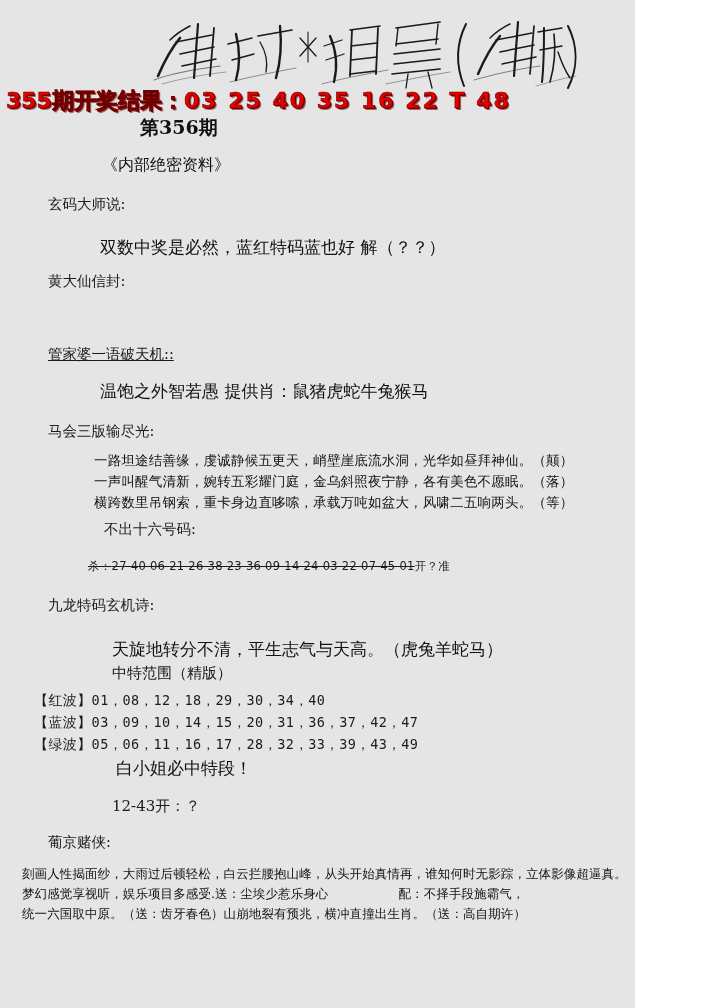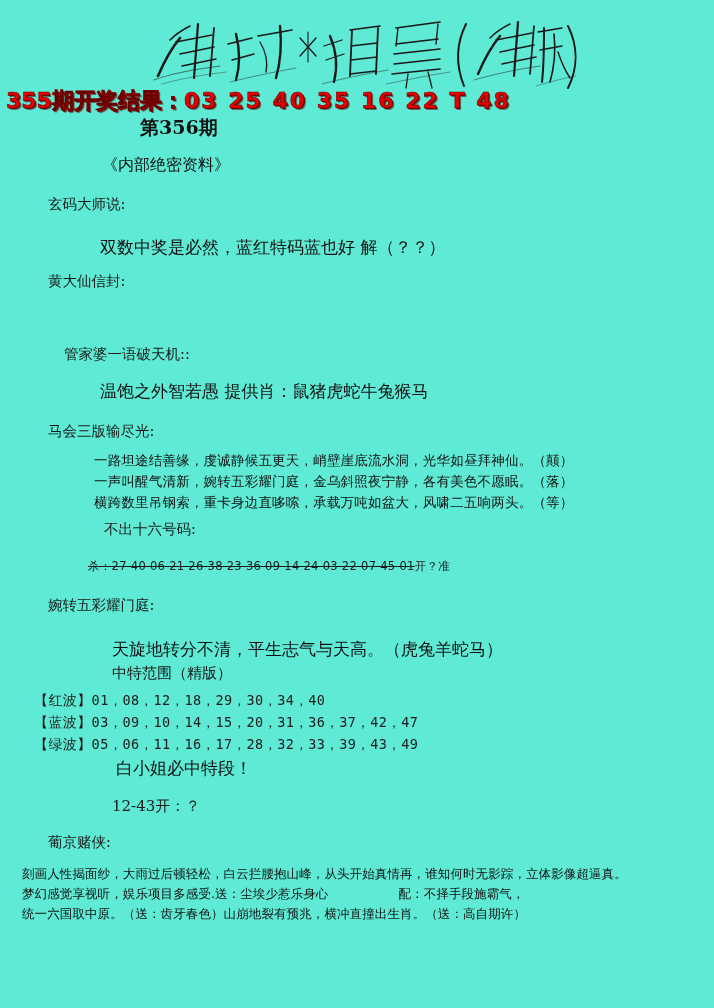--- a/index.html
+++ b/index.html
@@ -2,21 +2,21 @@
 <html><head>
 <meta charset="utf-8">
 <title>猜打细算（精版）</title>
 <style>
   html,body{margin:0;padding:0;background:#ffffff;}
   body{
     width:714px;height:1008px;position:relative;overflow:hidden;
     font-family:"DejaVu Sans","Liberation Sans",sans-serif;
     color:#1a1a1a;
   }
-  .page{position:absolute;left:0;top:0;width:714px;height:1008px;background:#5eead4;}
+  .page{position:absolute;left:0;top:0;width:635px;height:1008px;background:#e5e5e5;}
 
   
   .title-art{
     position:absolute;left:140px;top:12px;width:440px;height:82px;
     pointer-events:none;
   }
   .title-art svg{display:block;width:440px;height:82px;}
 
   
   .result-line{
@@ -141,36 +141,36 @@
   </div>
   <div class="issue-line">第356期</div>
 
   <div class="t serif doc-title" style="left:102px;top:155px;">《内部绝密资料》</div>
 
   <div class="t serif lbl" style="left:48px;top:195px;">玄码大师说:</div>
   <div class="t serif body-l" style="left:100px;top:236px;">双数中奖是必然，蓝红特码蓝也好  解（？？）</div>
 
   <div class="t serif lbl" style="left:48px;top:272px;">黄大仙信封:</div>
 
-  <div class="t serif lbl" style="left:64px;top:345px;">管家婆一语破天机::</div>
+  <div class="t serif lbl" style="left:48px;top:345px;text-decoration:underline;">管家婆一语破天机::</div>
   <div class="t serif body-l" style="left:100px;top:380px;">温饱之外智若愚  提供肖：鼠猪虎蛇牛兔猴马</div>
 
   <div class="t serif lbl" style="left:48px;top:422px;">马会三版输尽光:</div>
 
   <div class="t poem" style="left:94px;top:452px;">一路坦途结善缘，虔诚静候五更天，峭壁崖底流水洞，光华如昼拜神仙。（颠）</div>
   <div class="t poem" style="left:94px;top:473px;">一声叫醒气清新，婉转五彩耀门庭，金乌斜照夜宁静，各有美色不愿眠。（落）</div>
   <div class="t poem" style="left:94px;top:494px;">横跨数里吊钢索，重卡身边直哆嗦，承载万吨如盆大，风啸二五响两头。（等）</div>
 
   <div class="t serif lbl" style="left:104px;top:520px;text-align:right;">不出十六号码:</div>
 
   <div class="t kill-line" style="left:88px;top:559px;">
     <span>杀：</span><span>27 40 06 21 26 38 23 36 09 14 24 03 22 07 45 01</span><span class="tail">开？准</span>
   </div>
 
-  <div class="t serif lbl" style="left:48px;top:596px;">婉转五彩耀门庭:</div>
+  <div class="t serif lbl" style="left:48px;top:596px;">九龙特码玄机诗:</div>
   <div class="t serif body-l" style="left:112px;top:638px;">天旋地转分不清，平生志气与天高。（虎兔羊蛇马）</div>
   <div class="t serif" style="left:112px;top:664px;font-size:15px;">中特范围（精版）</div>
 
   <div class="t wave-row wave-red" style="left:34px;top:692px;">
     <span class="tag serif">【红波】</span><span class="nums">01，08，12，18，29，30，34，40</span>
   </div>
   <div class="t wave-row wave-blue" style="left:34px;top:714px;">
     <span class="tag serif">【蓝波】</span><span class="nums">03，09，10，14，15，20，31，36，37，42，47</span>
   </div>
   <div class="t wave-row wave-green" style="left:34px;top:736px;">

